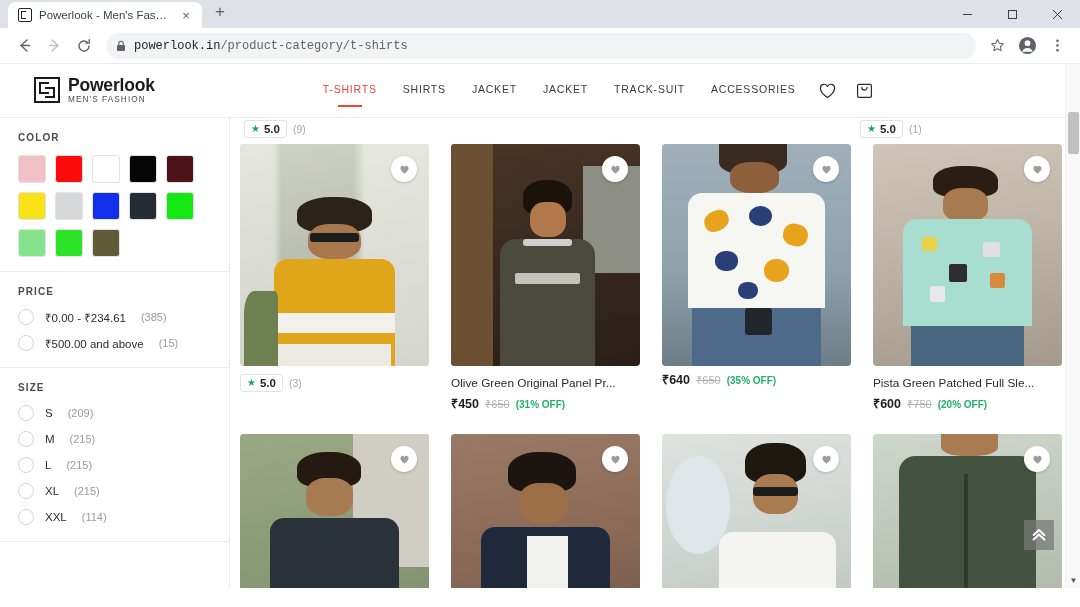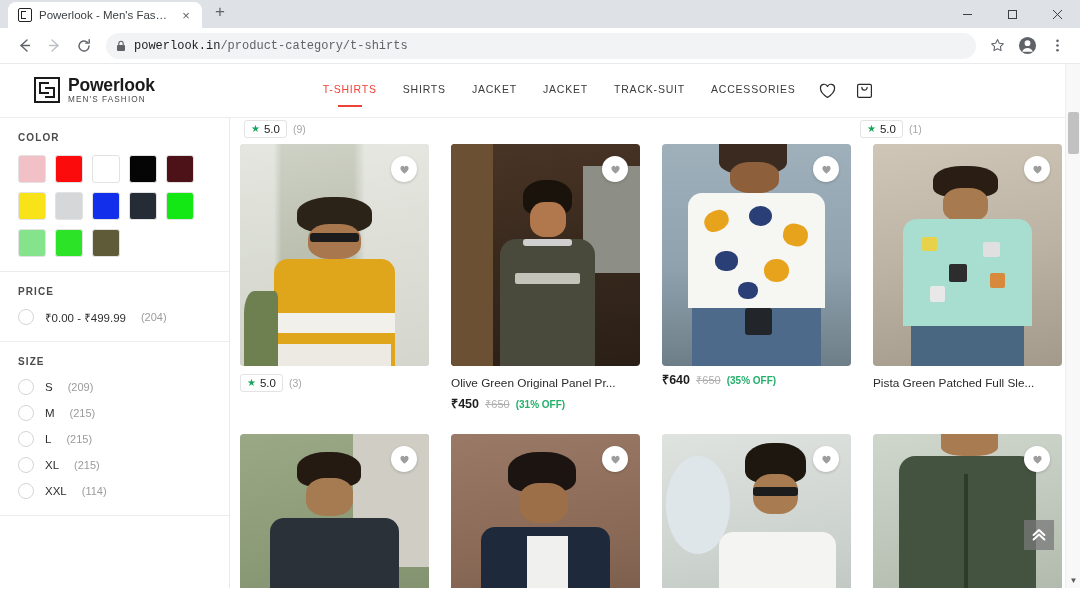--- a/index.html
+++ b/index.html
@@ -162,21 +162,21 @@
   .products {
     flex: 1; padding: 0 18px 0 10px; position: relative; overflow: hidden;
   }
   .top-rating-row { height: 26px; position: relative; }
   .rating-badge {
     display: inline-flex; align-items: center; gap: 4px;
     border: 1px solid #e3e3e3; border-radius: 3px;
     padding: 2px 6px; background: #fff;
   }
   .rating-badge .star { color: #1ca45c; font-size: 10px; line-height: 1; }
-  .rating-badge .val { font-size: 11.5px; color: #232323; font-weight: normal; }
+  .rating-badge .val { font-size: 11.5px; color: #232323; font-weight: bold; }
   .rating-count { font-size: 10.5px; color: #a6a6a6; margin-left: 6px; }
   .float-rating { position: absolute; display: flex; align-items: center; }
 
   .grid {
     display: grid; grid-template-columns: repeat(4, 1fr); gap: 22px 22px;
   }
   .card { width: 100%; }
   .card-img {
     position: relative; width: 100%; height: 222px; border-radius: 4px;
     overflow: hidden; background: #d8d8d8;
@@ -366,22 +366,27 @@
             <span class="swatch" style="background:#84e38b"></span>
             <span class="swatch" style="background:#2de328"></span>
             <span class="swatch" style="background:#5f5a38"></span>
           </div>
         </div>
 
         <div class="filter-block">
           <div class="filter-title">PRICE</div>
           <div class="radio-row">
             <span class="radio"></span>
-            <span class="radio-label">₹0.00 - ₹499.99</span>
-            <span class="radio-count">(204)</span>
+            <span class="radio-label">₹0.00 - ₹234.61</span>
+            <span class="radio-count">(385)</span>
+          </div>
+          <div class="radio-row">
+            <span class="radio"></span>
+            <span class="radio-label">₹500.00 and above</span>
+            <span class="radio-count">(15)</span>
           </div>
         </div>
 
         <div class="filter-block">
           <div class="filter-title">SIZE</div>
           <div class="radio-row">
             <span class="radio"></span>
             <span class="radio-label">S</span>
             <span class="radio-count">(209)</span>
           </div>
@@ -518,20 +523,25 @@
               <span class="figure" style="left:62%;top:58%;width:8%;height:7%;background:#d88a3c;border-radius:2px;"></span>
               <span class="figure" style="left:30%;top:64%;width:8%;height:7%;background:#e8e8e8;border-radius:2px;"></span>
               <span class="figure" style="left:20%;top:82%;width:60%;height:18%;background:#4a6782;"></span>
               <div class="wish-btn">
                 <svg width="11" height="11" viewBox="0 0 22 22">
                     <path d="M11 19S2.8 13.6 2.8 8.3A4.3 4.3 0 0 1 11 6.3a4.3 4.3 0 0 1 8.2 2c0 5.3-8.2 10.7-8.2 10.7z"></path>
                   </svg>
               </div>
             </div>
             <div class="card-title">Pista Green Patched Full Sle...</div>
+            <div class="card-price">
+              <span class="price-now">₹600</span>
+              <span class="price-was">₹750</span>
+              <span class="price-off">(20% OFF)</span>
+            </div>
           </div>
 
           <div class="card">
             <div class="card-img">
               <span class="ph" style="background:linear-gradient(170deg,#9aa886 0%,#8b9a77 50%,#7b8a68 100%);"></span>
               <span class="figure" style="left:60%;top:0;width:40%;height:60%;background:#cfcdc4;"></span>
               <span class="figure" style="left:30%;top:8%;width:34%;height:16%;background:#241a12;border-radius:45% 45% 30% 30%;"></span>
               <span class="figure" style="left:35%;top:20%;width:25%;height:17%;background:#a77b52;border-radius:40%;"></span>
               <span class="figure" style="left:16%;top:38%;width:68%;height:62%;background:#2b3138;border-radius:14px 14px 0 0;"></span>
               <div class="wish-btn">

